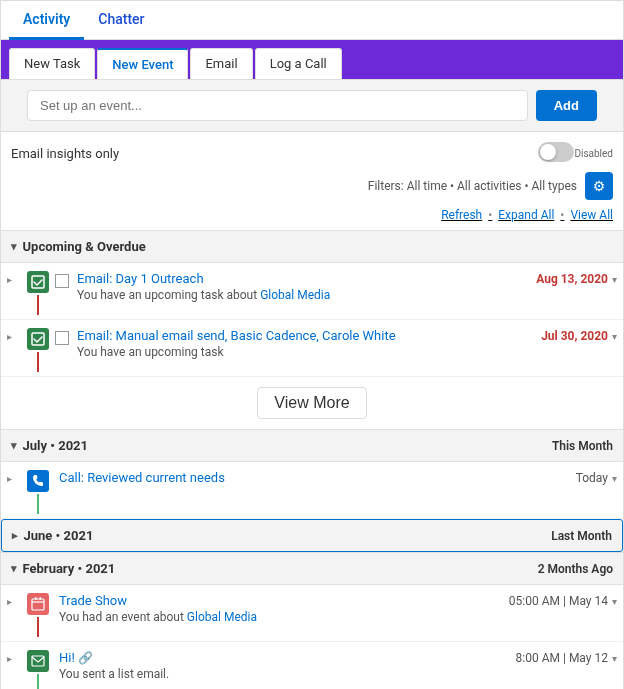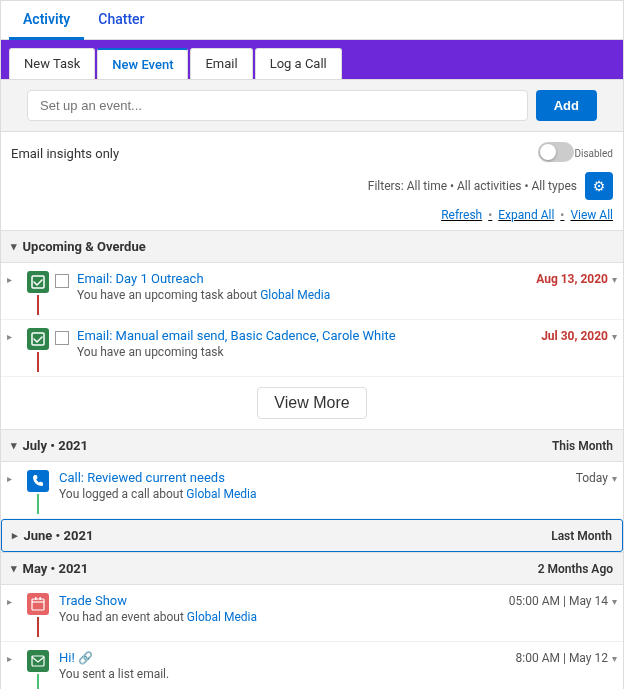--- a/index.html
+++ b/index.html
@@ -458,34 +458,33 @@
         <div class="item-vline item-vline-blue"></div>
       </div>
       <div class="item-content">
         <div class="item-title-row">
           <span class="item-title">Call: Reviewed current needs</span>
           <div class="item-date-row">
             <span class="item-date-normal">Today</span>
             <span class="dropdown-arrow">▾</span>
           </div>
         </div>
-        <div class="item-subtitle">You logged a call about <a class="item-link">Global Media</a></div>
       </div>
     </div>
     <div class="section-header-collapsed">
       <div class="section-header-left">
         <span class="chevron-right">▸</span>
         <span>June • 2021</span>
       </div>
       <div class="section-header-right">Last Month</div>
     </div>
     <div class="section-header">
       <div class="section-header-left">
         <span class="chevron-down">▾</span>
-        <span>May • 2021</span>
+        <span>February • 2021</span>
       </div>
       <div class="section-header-right">2 Months Ago</div>
     </div>
     <div class="activity-item">
       <div class="item-expand">▸</div>
       <div class="item-icon-wrap">
         <div class="item-icon icon-event">
           <svg width="14" height="14" viewBox="0 0 14 14" fill="white">
             <rect x="1" y="2" width="12" height="11" rx="1" fill="none" stroke="white" stroke-width="1.2"></rect>
             <path d="M1 5h12" stroke="white" stroke-width="1.2"></path>

